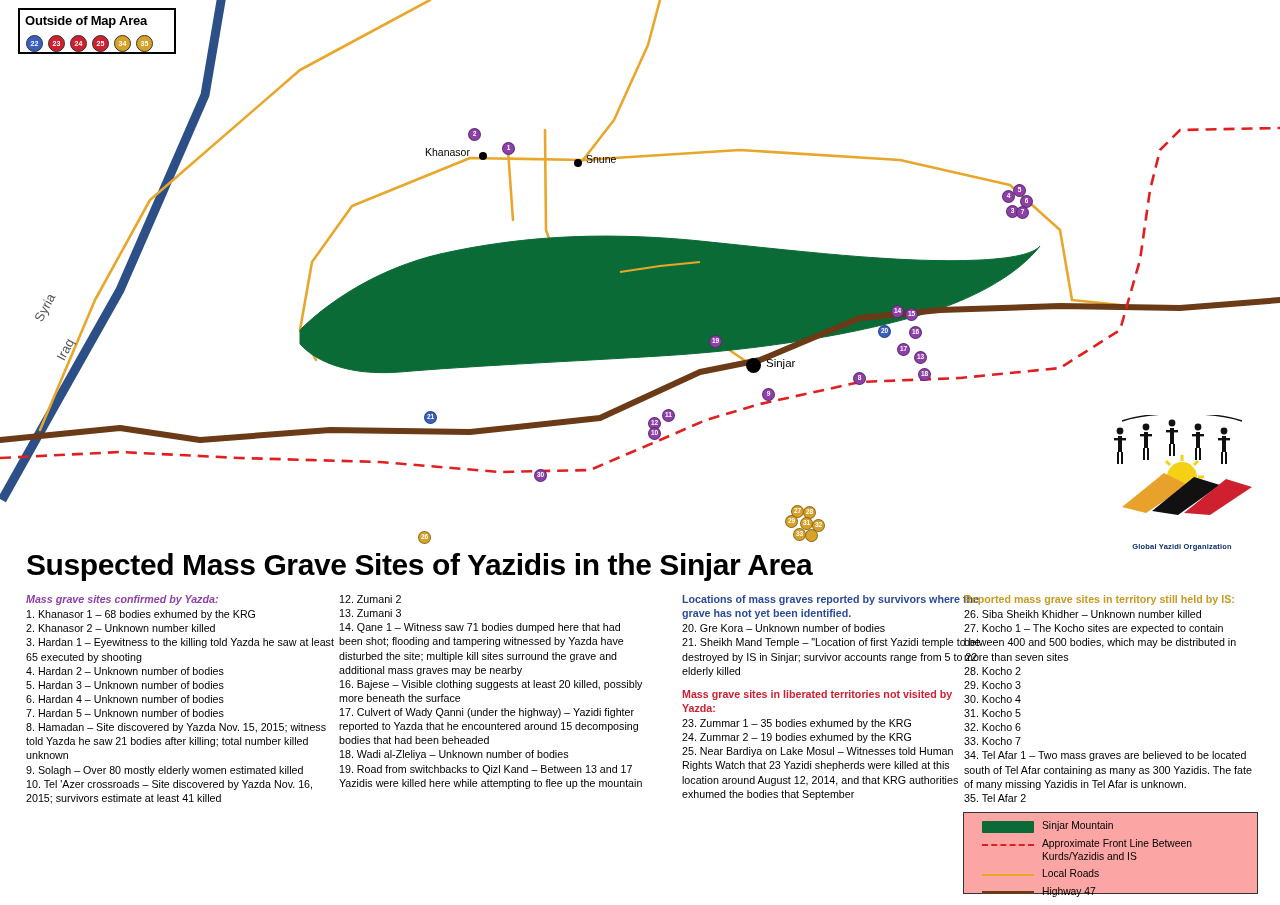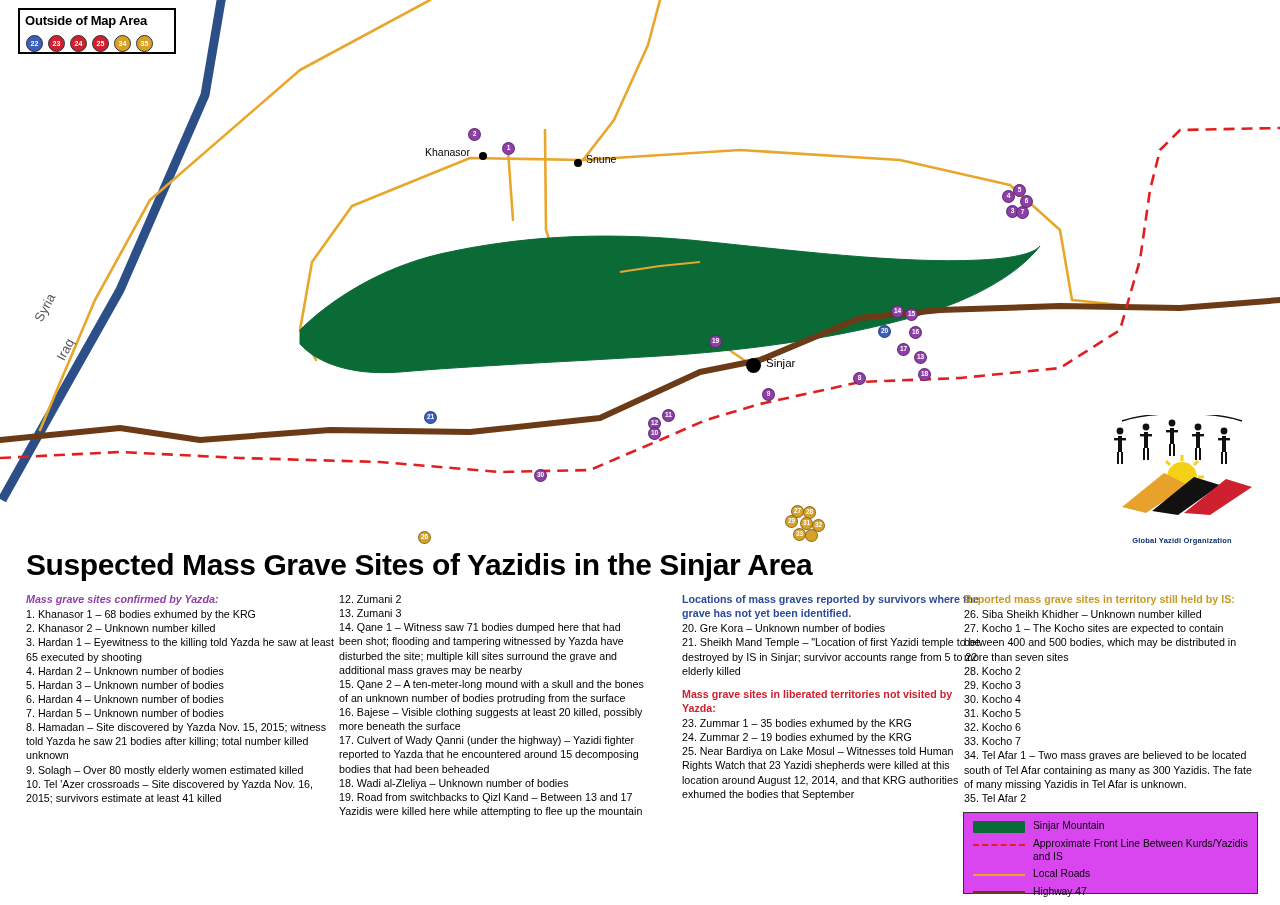--- a/index.html
+++ b/index.html
@@ -63,21 +63,21 @@
   .citydot{position:absolute;background:#000;border-radius:50%;}
 
   
   .logo{position:absolute;right:18px;top:415px;width:160px;height:130px;}
   .logo .word{
     position:absolute;left:0;right:0;top:92px;text-align:center;
     font-family:"Liberation Serif", serif;
     font-weight:bold;font-size:29px;color:#0d2f6e;letter-spacing:0.5px;
   }
   .logo .sub{
-    position:absolute;left:0;right:0;top:121px;text-align:center;
+    position:absolute;left:0;right:0;top:127px;text-align:center;
     font-size:7.5px;font-weight:bold;color:#0d2f6e;letter-spacing:0.2px;
   }
 
   
   .title{
     position:absolute;left:26px;top:548px;
     font-size:30px;font-weight:bold;letter-spacing:-0.4px;
   }
 
   
@@ -93,22 +93,22 @@
   .h-purple{color:#8e3fa8;font-style:italic;}
   .h-blue{color:#2b4a9b;}
   .h-red{color:#cf2030;}
   .h-gold{color:#c99a23;}
   .entry{margin:0 0 0 0;}
   .spacer{height:9px;}
 
   
   .maplegend{
     position:absolute;left:963px;top:812px;width:295px;height:82px;
-    border:1px solid #333;background:#d946ef;box-sizing:border-box;
-    padding:7px 9px;
+    border:1px solid #333;background:#fca5a5;box-sizing:border-box;
+    padding:7px 18px;
   }
   .lgrow{display:flex;align-items:flex-start;margin-bottom:4px;}
   .lgswatch{width:52px;flex:0 0 52px;height:14px;position:relative;margin-right:8px;}
   .lgtext{font-size:10.3px;line-height:1.25;}
   .sw-green{background:#0b6b36;height:12px;margin-top:1px;border-radius:1px;}
   .sw-dashed{border-top:2.5px dashed #e02020;margin-top:6px;}
   .sw-gold{border-top:2.5px solid #e8a72b;margin-top:6px;}
   .sw-brown{border-top:3.5px solid #6b3a16;margin-top:5px;}
 </style>
 </head>
@@ -282,21 +282,20 @@
     <div class="entry">7. Hardan 5 – Unknown number of bodies</div>
     <div class="entry">8. Hamadan – Site discovered by Yazda Nov. 15, 2015; witness told Yazda he saw 21 bodies after killing; total number killed unknown</div>
     <div class="entry">9. Solagh – Over 80 mostly elderly women estimated killed</div>
     <div class="entry">10. Tel 'Azer crossroads – Site discovered by Yazda Nov. 16, 2015; survivors estimate at least 41 killed</div>
   </div>
 
   <div class="col col2">
     <div class="entry">12. Zumani 2</div>
     <div class="entry">13. Zumani 3</div>
     <div class="entry">14. Qane 1 – Witness saw 71 bodies dumped here that had been shot; flooding and tampering witnessed by Yazda have disturbed the site; multiple kill sites surround the grave and additional mass graves may be nearby</div>
-    <div class="entry">15. Qane 2 – A ten-meter-long mound with a skull and the bones of an unknown number of bodies protruding from the surface</div>
     <div class="entry">16. Bajese – Visible clothing suggests at least 20 killed, possibly more beneath the surface</div>
     <div class="entry">17. Culvert of Wady Qanni (under the highway) – Yazidi fighter reported to Yazda that he encountered around 15 decomposing bodies that had been beheaded</div>
     <div class="entry">18. Wadi al-Zleliya – Unknown number of bodies</div>
     <div class="entry">19. Road from switchbacks to Qizl Kand – Between 13 and 17 Yazidis were killed here while attempting to flee up the mountain</div>
   </div>
 
   <div class="col col3">
     <div class="colhead h-blue">Locations of mass graves reported by survivors where the grave has not yet been identified.</div>
     <div class="entry">20. Gre Kora – Unknown number of bodies</div>
     <div class="entry">21. Sheikh Mand Temple – "Location of first Yazidi temple to be destroyed by IS in Sinjar; survivor accounts range from 5 to 22 elderly killed</div>

